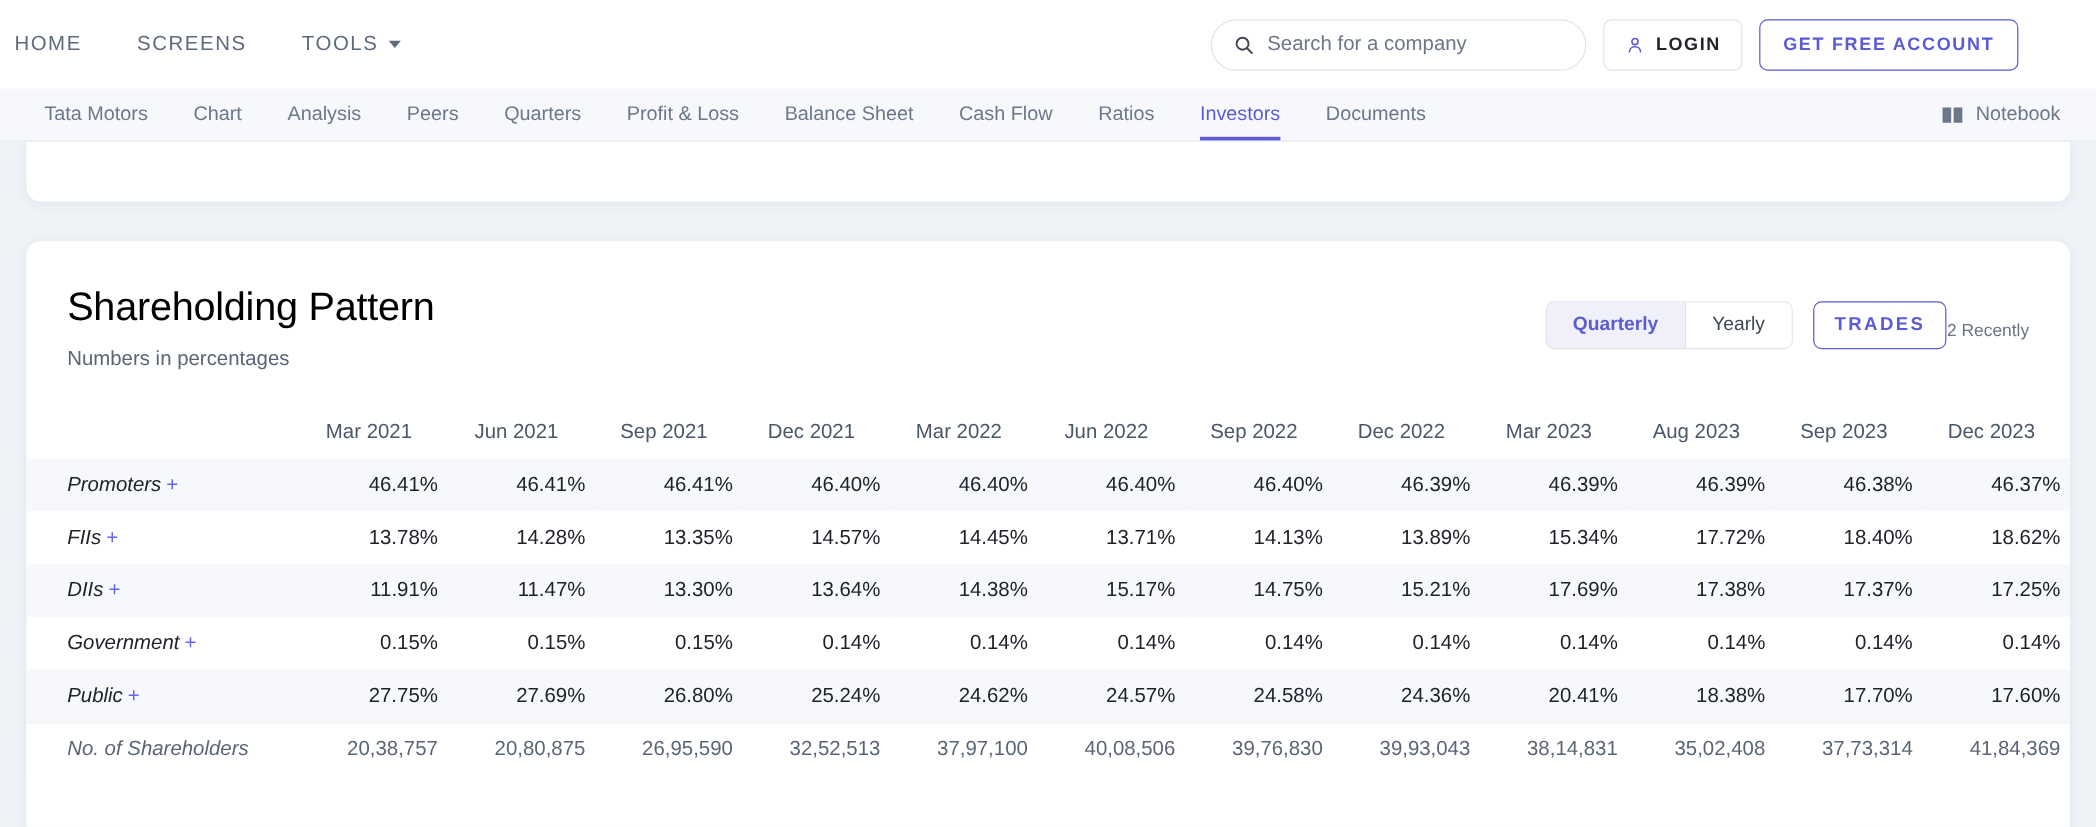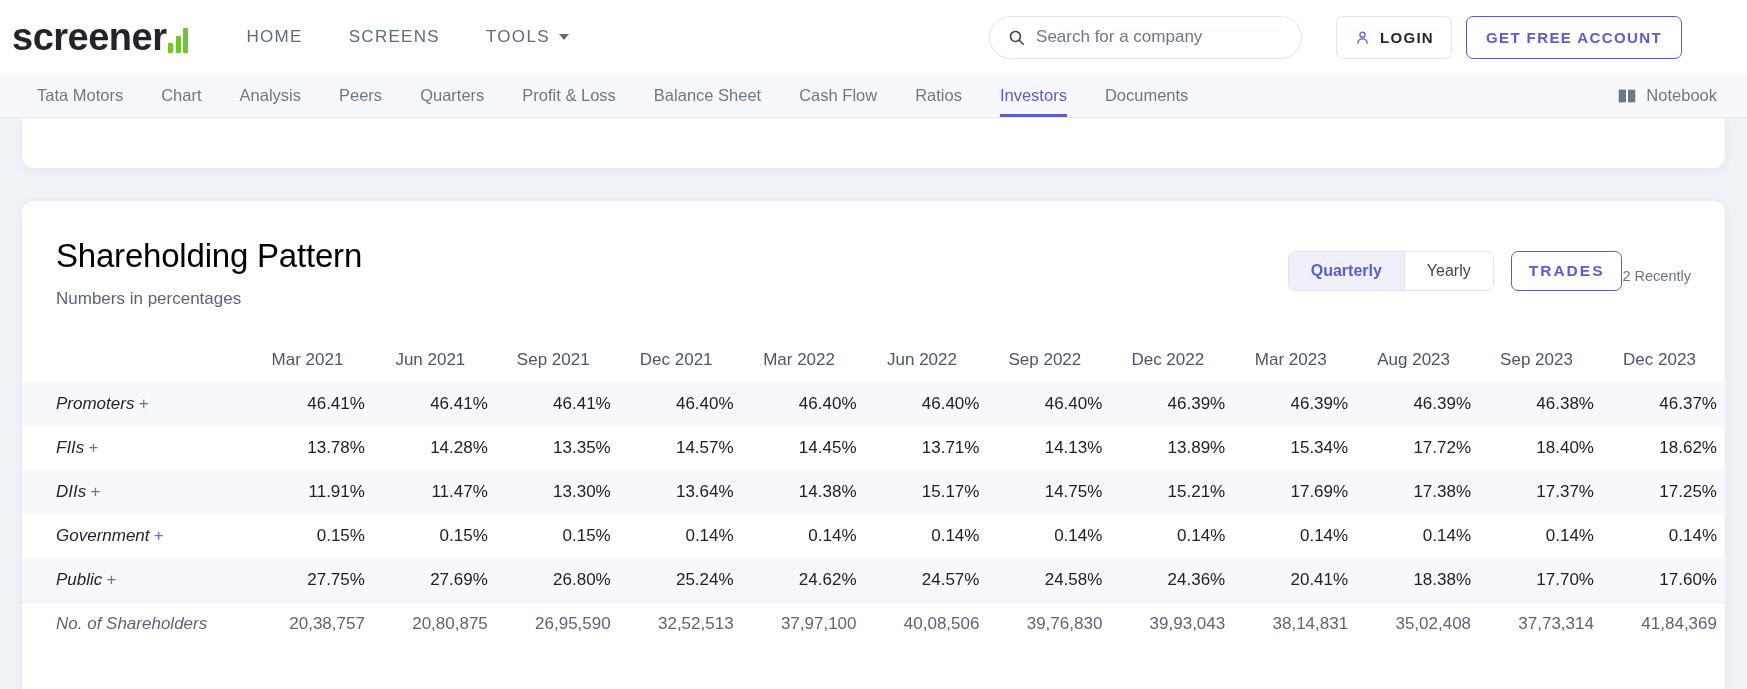--- a/index.html
+++ b/index.html
@@ -85,21 +85,20 @@
   .login-btn {
     height: 43px;
     border: 1px solid #dfe3ea;
     border-radius: 7px;
     display: flex; align-items: center;
     gap: 9px;
     padding: 0 17px;
     background: #fff;
     cursor: pointer;
     font-family: "Liberation Sans", sans-serif;
-    margin-left: 20px;
   }
   .login-btn span.lbl { font-size: 15px; font-weight: 700; letter-spacing: 1.3px; color: #22242c; }
   .cta-btn {
     height: 43px;
     border: 1.6px solid #5b5bd6;
     border-radius: 7px;
     display: flex; align-items: center;
     padding: 0 19px;
     background: #fff;
     color: #5b5bd6;
@@ -249,28 +248,20 @@
   table.sh tbody tr:nth-child(odd) { background: #f7f8fb; }
   table.sh tbody tr.footer-row { background: #ffffff; color: #5b6576; }
   table.sh tbody tr.footer-row td { color: #5b6576; border-top: 1px solid #eceff4; }
   table.sh tbody tr.footer-row td.col-label { color: #5b6576; }
   .plus { color: #6366f1; font-size: 17px; margin-left: 4px; cursor: pointer; }
 </style>
 </head>
 <body>
 
 <div class="top-header">
-  <a class="logo" href="#">
-    <span class="logo-text">screener</span>
-    <span class="logo-bars">
-        <i></i>
-        <i></i>
-        <i></i>
-      </span>
-  </a>
 
   <nav class="main-nav">
     <a href="#">
       <span>HOME</span>
     </a>
     <a href="#">
       <span>SCREENS</span>
     </a>
     <a href="#">
       <span>TOOLS</span>

